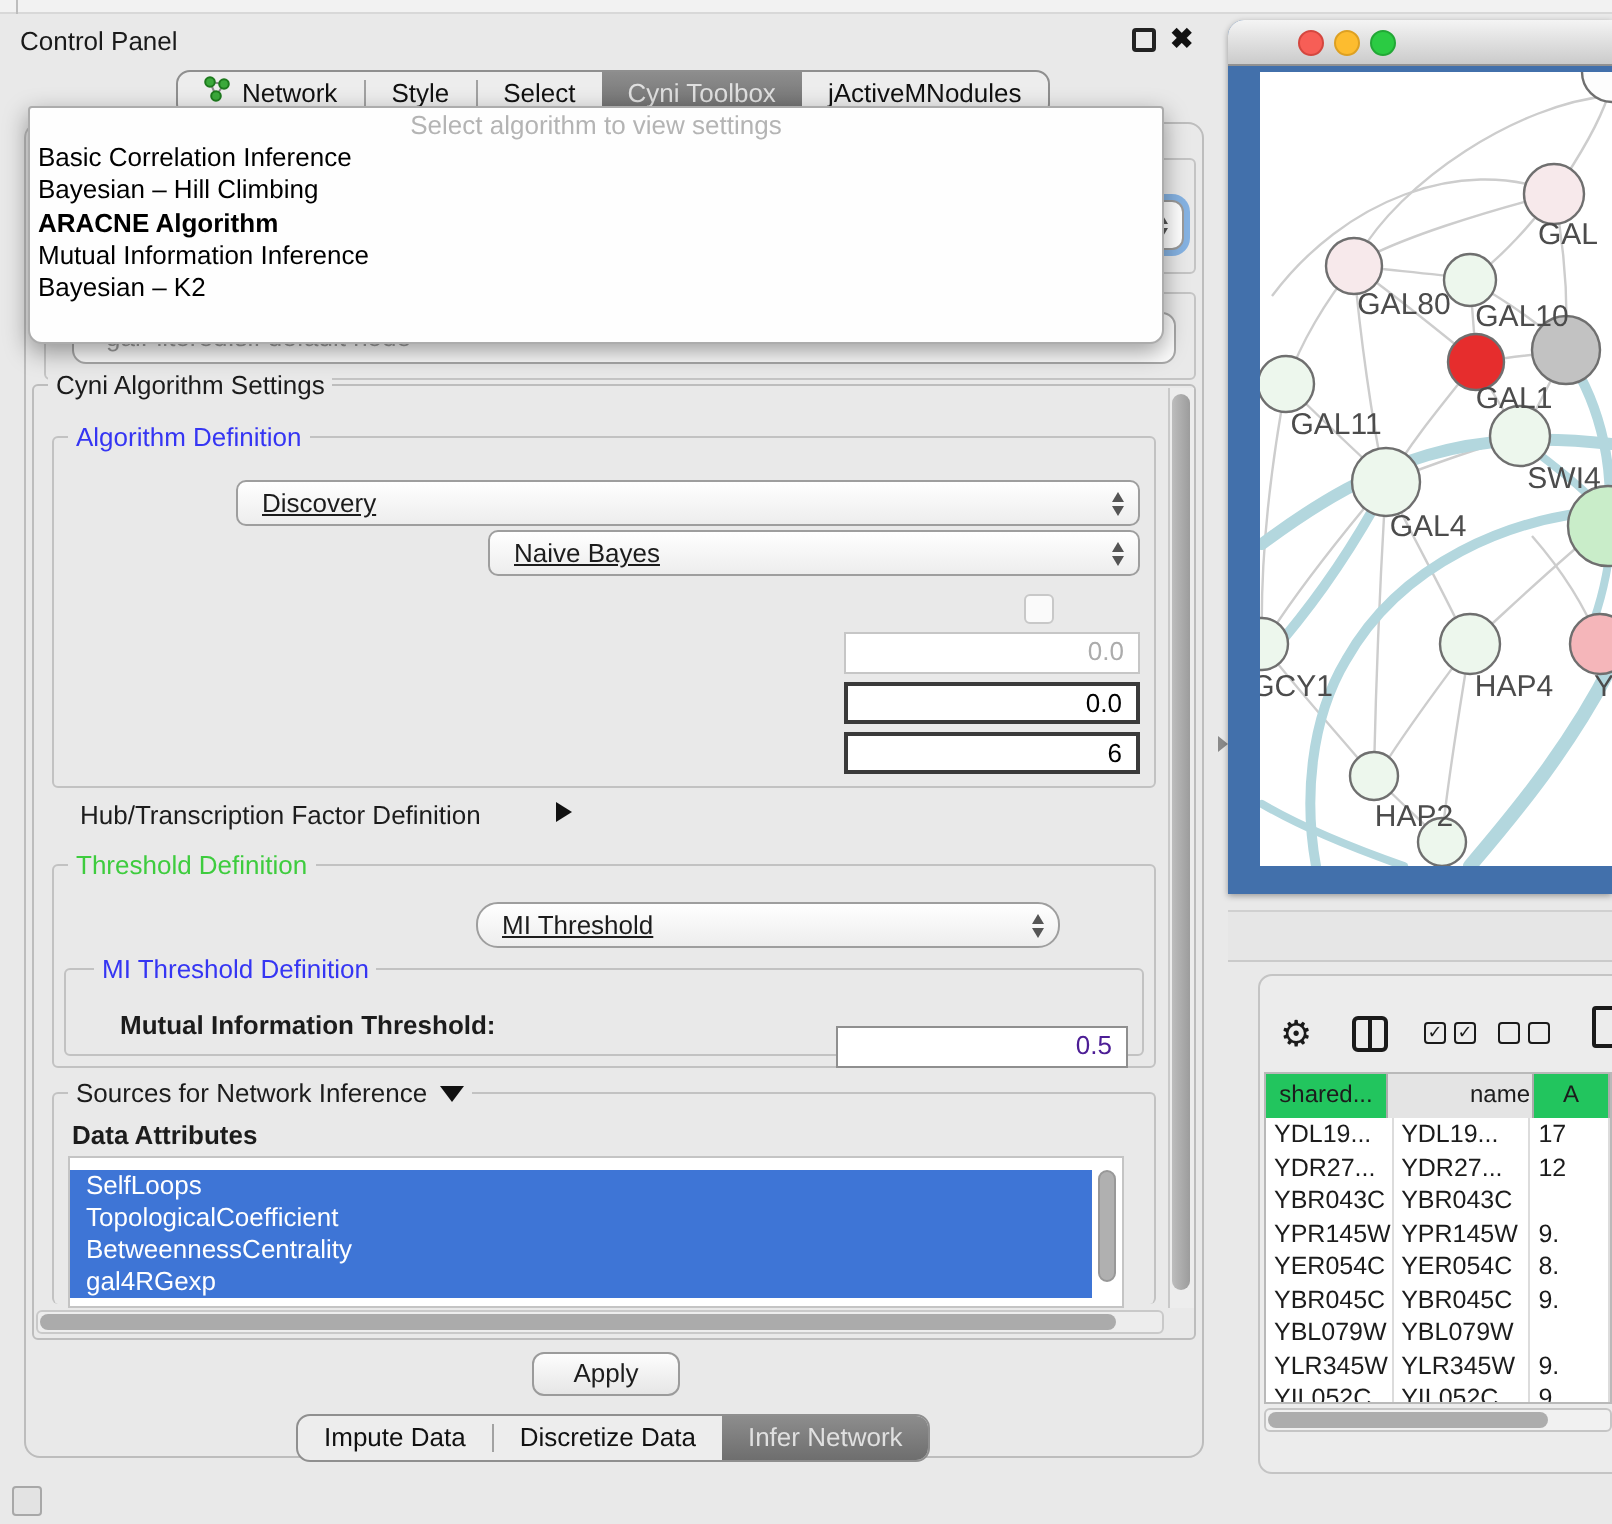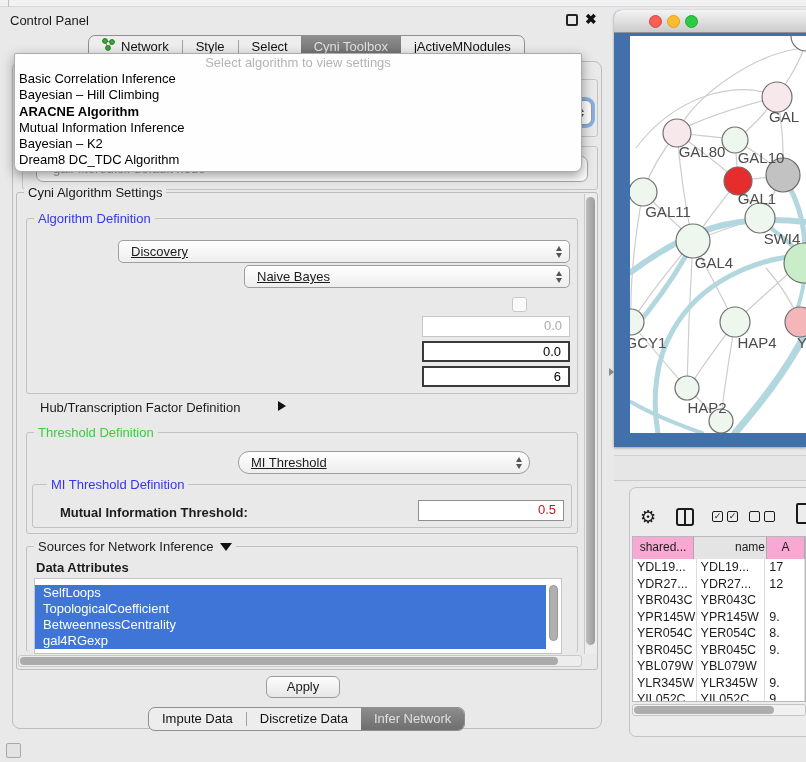--- a/index.html
+++ b/index.html
@@ -60,21 +60,21 @@
 
   
   .combo { background:linear-gradient(#ffffff,#ededed); border:1px solid #9e9e9e; border-radius:5px; z-index:3; }
   .combo .val { position:absolute; left:12px; top:0; line-height:21px;text-decoration:underline; }
   .spin { position:absolute; right:7px; top:50%; margin-top:-6px; display:flex; flex-direction:column; gap:2px; }
   .tri-up { width:0; height:0; border-left:3.5px solid transparent; border-right:3.5px solid transparent; border-bottom:5px solid #555; }
   .tri-dn { width:0; height:0; border-left:3.5px solid transparent; border-right:3.5px solid transparent; border-top:5px solid #555; }
   .field { background:#fff; text-align:right; padding-right:7px; line-height:18px; z-index:3; }
   .f-dis { border:1px solid #c6c6c6; color:#acacac; }
   .f-en { border:2px solid #3a3a3a; color:#000; }
-  .f-thin { border:1px solid #8f8f8f; color:#b91c1c; }
+  .f-thin { border:1px solid #8f8f8f; color:#4c1d95;margin-top:13px; }
   .checkbox { width:15px; height:15px; border:1px solid #c8c8c8; border-radius:3px; background:#fafafa; z-index:3; }
   .tri-right { width:0; height:0; border-top:5.5px solid transparent; border-bottom:5.5px solid transparent; border-left:8px solid #111; }
   .tri-down { width:0; height:0; border-left:6px solid transparent; border-right:6px solid transparent; border-top:8px solid #111; }
 
   
   .listbox { left:34px; top:578px; width:528px; height:76px; background:#fff; border:1px solid #c4c4c4; z-index:3; padding-top:6px; }
   .attr-item { height:16px; line-height:16px; padding-left:8px; width:511px; }
   .attr-item.selected { background:#3e75d6; color:#fff; }
   .list-scroll { position:absolute; right:2px; top:6px; width:11px; height:62px; }
   .list-thumb { position:absolute; left:1px; top:0; width:9px; height:56px; border-radius:4.5px; background:#b0b0b0; border:1px solid #989898; }
@@ -108,21 +108,21 @@
   .col-icon i { position:absolute; left:6px; top:0; width:2px; height:14px; background:#1a1a1a; }
   .cb { width:11px; height:11px; border:1.5px solid #1a1a1a; border-radius:2px; font-size:9px; line-height:9px; text-align:center; color:#1a1a1a; }
   .cb-pair { display:flex; gap:4px; z-index:3; }
   .cbp1 { left:712px; top:511px; }
   .cbp2 { left:749px; top:511px; }
   .page-icon { left:796px; top:503px; width:15px; height:21px; border:2px solid #1a1a1a; border-radius:2px; z-index:3; }
 
   .grid-clip { left:632px; top:536px; width:174px; height:166px; overflow:hidden; background:#fff; border:1px solid #b9b9b9; z-index:3; }
   .grid-header { display:flex; height:22px; border-bottom:1px solid #9f9f9f; }
   .hcell { height:22px; line-height:21px; text-align:center; font-size:12px; background:#e4e4e4; border-right:1px solid #ababab; overflow:hidden; white-space:nowrap; }
-  .hcell.hl { background:#f9a8d4; }
+  .hcell.hl { background:#22c55e; }
   .trow { display:flex; height:16.5px; }
   .tcell { height:16.5px; line-height:16.5px; font-size:12.5px; padding-left:4px; border-right:1px solid #dcdcdc; overflow:hidden; white-space:nowrap; }
   .htrack2 { left:632px; top:704px; width:174px; height:12px; background:#f1f1f1; border:1px solid #c5c5c5; border-radius:3px; z-index:3; }
   .hthumb2 { left:634px; top:706px; width:140px; height:8px; border-radius:4px; background:#adadad; z-index:4; }
 </style>
 </head>
 <body>
 
 <div class="abs top-strip"></div>
 <div class="abs top-tick"></div>
@@ -175,21 +175,20 @@
 <div class="abs combo-gal">galFiltered.sif default node</div>
 
 <div class="abs popup">
   <div class="popup-ph">Select algorithm to view settings</div>
   <div id="popup-list">
       <div class="pitem">Basic Correlation Inference</div>
       <div class="pitem">Bayesian – Hill Climbing</div>
       <div class="pitem pbold">ARACNE Algorithm</div>
       <div class="pitem">Mutual Information Inference</div>
       <div class="pitem">Bayesian – K2</div>
-      <div class="pitem">Dream8 DC_TDC Algorithm</div>
     </div>
 </div>
 
 <div class="abs gbox settings-group"></div>
 <div class="abs gtitle settings-title">Cyni Algorithm Settings</div>
 
 <div class="abs gbox alg-group"></div>
 <div class="abs gtitle alg-title">Algorithm Definition</div>
 
 <div class="abs blabel" style="left:40px; top:246px;">Aracne Mode:</div>

